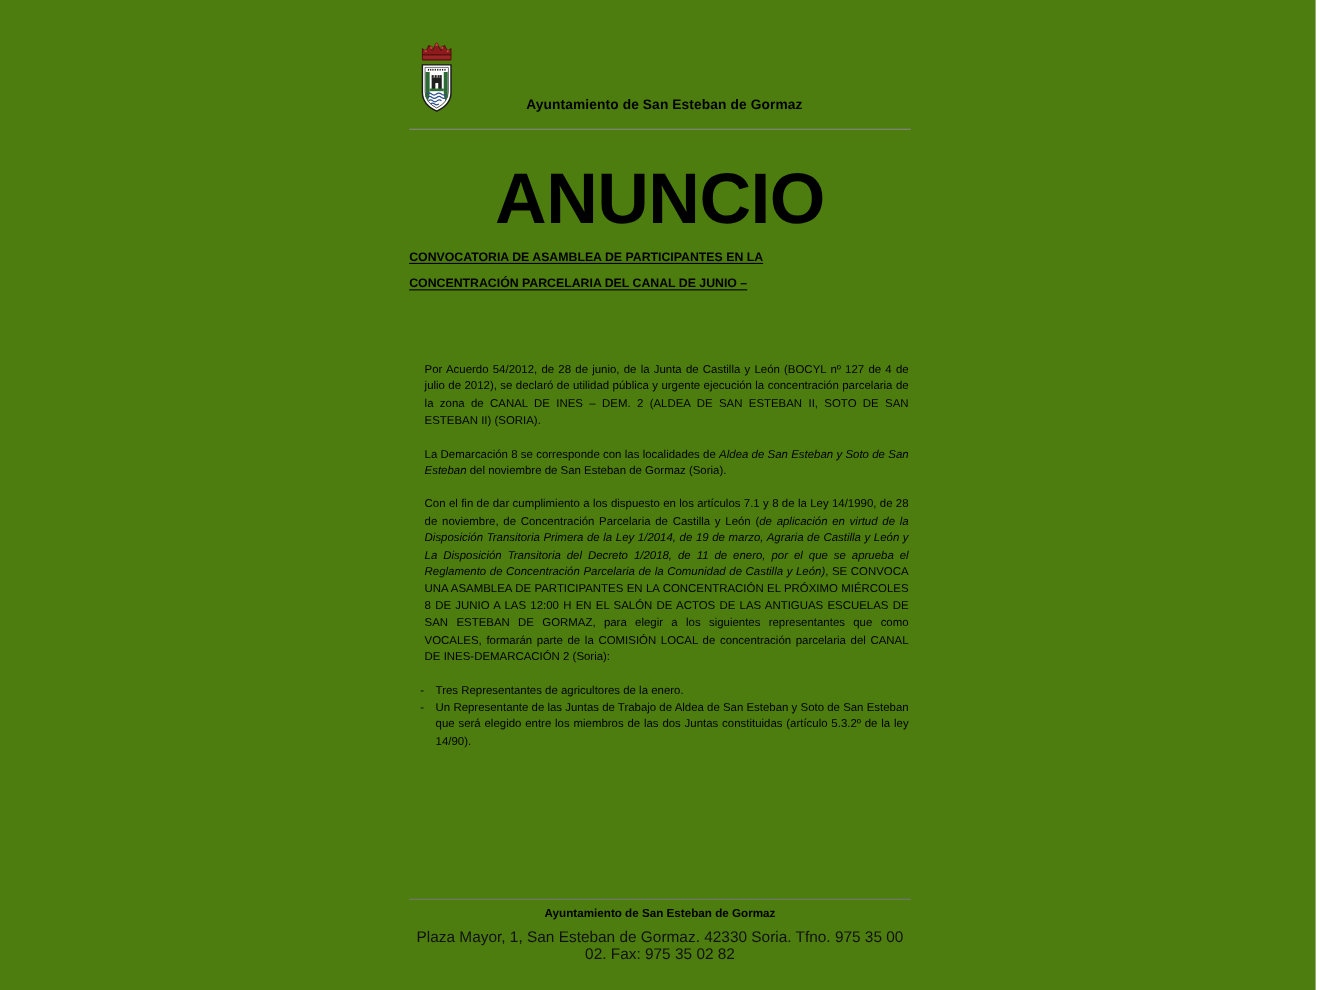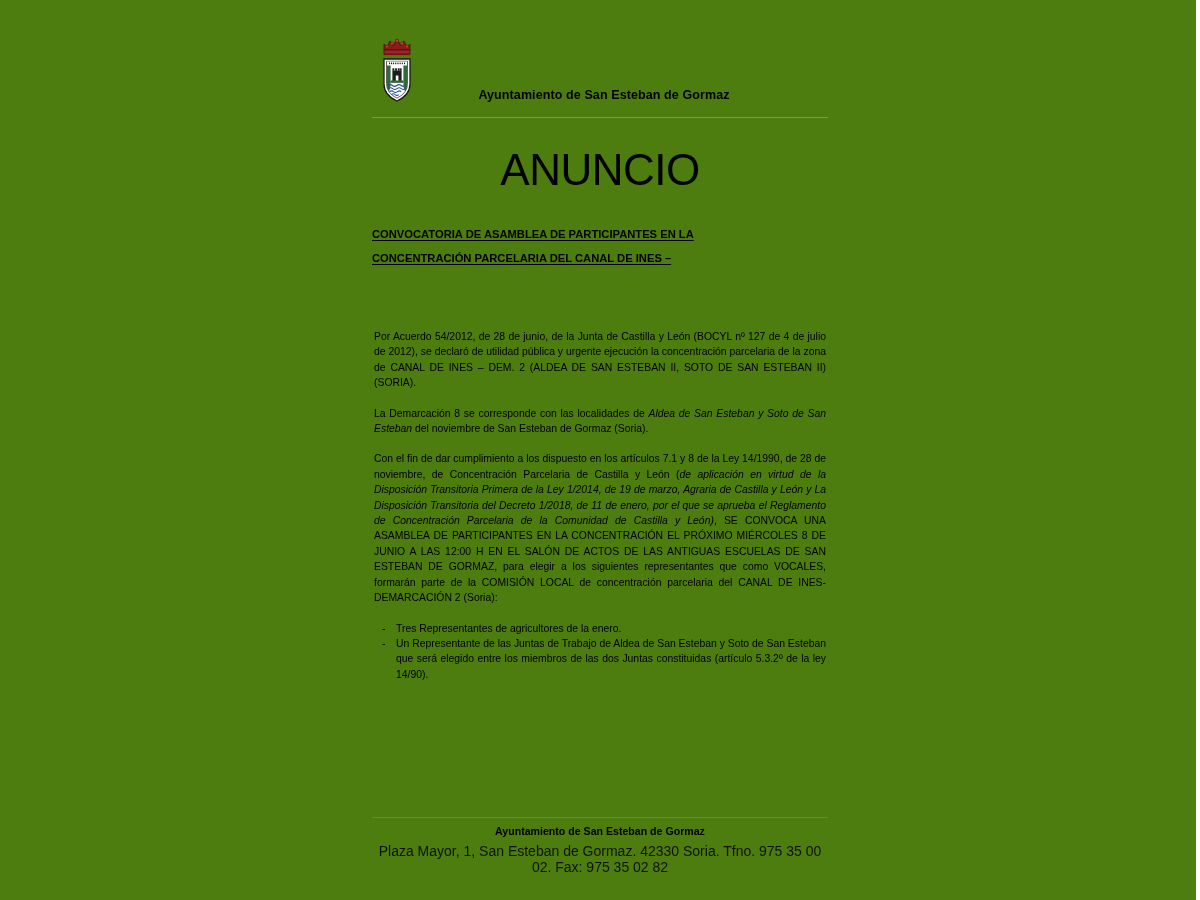--- a/index.html
+++ b/index.html
@@ -64,22 +64,22 @@
     background: #888888;
   }
 
   
   .anuncio {
     position: absolute;
     left: 372px;
     top: 148px;
     width: 456px;
     text-align: center;
-    font-size: 44px;
-    font-weight: normal;
+    font-size: 65px;
+    font-weight: bold;
     letter-spacing: -0.5px;
     line-height: 1.0;
   }
 
   .subtitle {
     position: absolute;
     left: 372px;
     top: 222px;
     width: 456px;
     font-size: 11.2px;
@@ -99,21 +99,21 @@
     position: absolute;
     left: 374px;
     top: 329px;
     width: 452px;
     font-size: 10.4px;
     line-height: 15.4px;
     text-align: justify;
     text-justify: inter-word;
   }
   .para {
-    margin: 0 0 15px 0;
+    margin: 0 0 15px 12px;
     text-align: justify;
   }
   .para:last-child { margin-bottom: 0; }
 
   .it { font-style: italic; }
   .bd { font-weight: normal; }
 
   .bullets {
     margin: 0;
     padding: 0;
@@ -223,21 +223,21 @@
       </div>
       <div class="header-title">Ayuntamiento de San Esteban de Gormaz</div>
     </div>
   </div>
   <div class="header-rule"></div>
 
   <div class="anuncio">ANUNCIO</div>
 
   <div class="subtitle">
     <span class="ln"><span>CONVOCATORIA DE ASAMBLEA DE PARTICIPANTES EN LA</span></span>
-    <span class="ln"><span>CONCENTRACIÓN PARCELARIA DEL CANAL DE INES –</span></span>
+    <span class="ln"><span>CONCENTRACIÓN PARCELARIA DEL CANAL DE JUNIO –</span></span>
   </div>
 
   <div class="body-area">
 
     <p class="para">Por Acuerdo 54/2012, de 28 de junio, de la Junta de Castilla y León (BOCYL nº 127 de 4 de julio de 2012), se declaró de utilidad pública y urgente ejecución la concentración parcelaria de la zona de CANAL DE INES – DEM. 2 (ALDEA DE SAN ESTEBAN II, SOTO DE SAN ESTEBAN II) (SORIA).</p>
 
     <p class="para"><span>La Demarcación 8 se corresponde con las localidades de </span><span class="it">Aldea de San Esteban y Soto de San Esteban</span><span> del noviembre de San Esteban de Gormaz (Soria).</span></p>
 
     <p class="para"><span>Con el fin de dar cumplimiento a los dispuesto en los artículos 7.1 y 8 de la Ley 14/1990, de 28 de noviembre, de Concentración Parcelaria de Castilla y León (</span><span class="it">de aplicación en virtud de la Disposición Transitoria Primera de la Ley 1/2014, de 19 de marzo, Agraria de Castilla y León y La Disposición Transitoria del Decreto 1/2018, de 11 de enero, por el que se aprueba el Reglamento de Concentración Parcelaria de la Comunidad de Castilla y León)</span><span>, </span><span class="bd">SE CONVOCA UNA ASAMBLEA DE PARTICIPANTES EN LA CONCENTRACIÓN EL PRÓXIMO MIÉRCOLES 8 DE JUNIO A LAS 12:00 H EN EL SALÓN DE ACTOS DE LAS ANTIGUAS ESCUELAS DE SAN ESTEBAN DE GORMAZ</span><span>, para elegir a los siguientes representantes que como VOCALES, formarán parte de la COMISIÓN LOCAL de concentración parcelaria del CANAL DE INES-DEMARCACIÓN 2 (Soria):</span></p>
 

